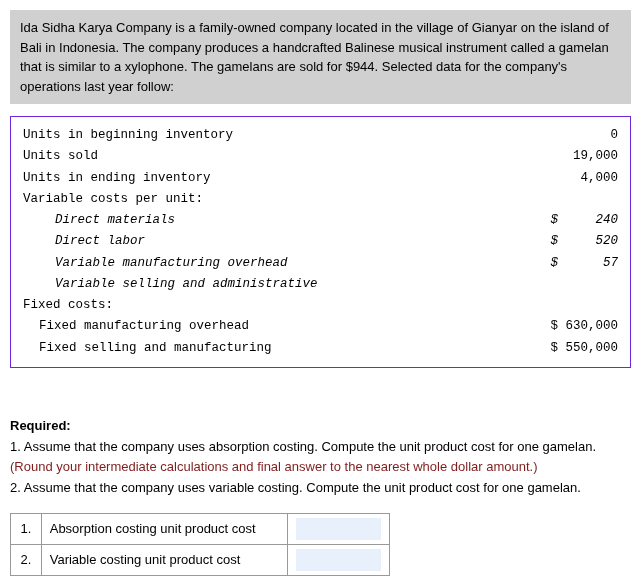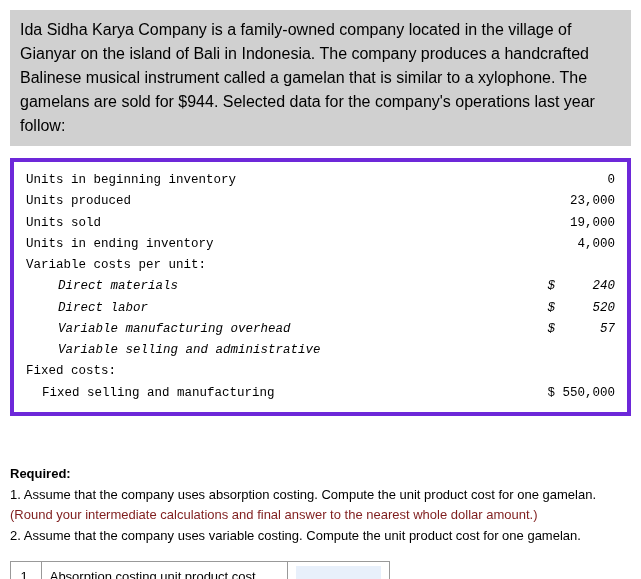--- a/index.html
+++ b/index.html
@@ -9,27 +9,27 @@
       background: #fff;
       width: 641px;
       min-height: 579px;
       padding: 10px;
       color: #000;
     }
 
     .intro-box {
       background: #d0d0d0;
       padding: 8px 10px;
-      font-size: 16px;
+      font-size: 13px;
       line-height: 1.5;
       margin-bottom: 12px;
     }
 
     .data-table {
-      border: 4px solid #6d28d9;
+      border: 1px solid #6d28d9;
       padding: 8px 12px;
       font-family: 'Courier New', monospace;
       font-size: 12.5px;
       margin-bottom: 16px;
       line-height: 1.7;
     }
 
     .data-row {
       display: flex;
       justify-content: space-between;
@@ -102,24 +102,20 @@
 
 <div class="intro-box">Ida Sidha Karya Company is a family-owned company located in the village of Gianyar on the island of Bali in Indonesia. The company produces a handcrafted Balinese musical instrument called a gamelan that is similar to a xylophone. The gamelans are sold for $944. Selected data for the company's operations last year follow:</div>
 
 <div class="data-table">
 
   <div class="data-row">
     <span class="label">Units in beginning inventory</span>
     <span class="value">0</span>
   </div>
 
-  <div class="data-row">
-    <span class="label">Units produced</span>
-    <span class="value">23,000</span>
-  </div>
 
   <div class="data-row">
     <span class="label">Units sold</span>
     <span class="value">19,000</span>
   </div>
 
   <div class="data-row">
     <span class="label">Units in ending inventory</span>
     <span class="value">4,000</span>
   </div>
@@ -146,20 +142,24 @@
 
   <div class="data-row indent-2">
     <span class="label">Variable selling and administrative</span>
   </div>
 
   <div class="data-row">
     <span class="label">Fixed costs:</span>
     <span class="value"></span>
   </div>
 
+  <div class="data-row indent-1">
+    <span class="label">Fixed manufacturing overhead</span>
+    <span class="value">$ 630,000</span>
+  </div>
 
   <div class="data-row indent-1">
     <span class="label">Fixed selling and manufacturing</span>
     <span class="value">$ 550,000</span>
   </div>
 
 </div>
 
 <div class="required-section">
   <span class="required-label">Required:</span>

